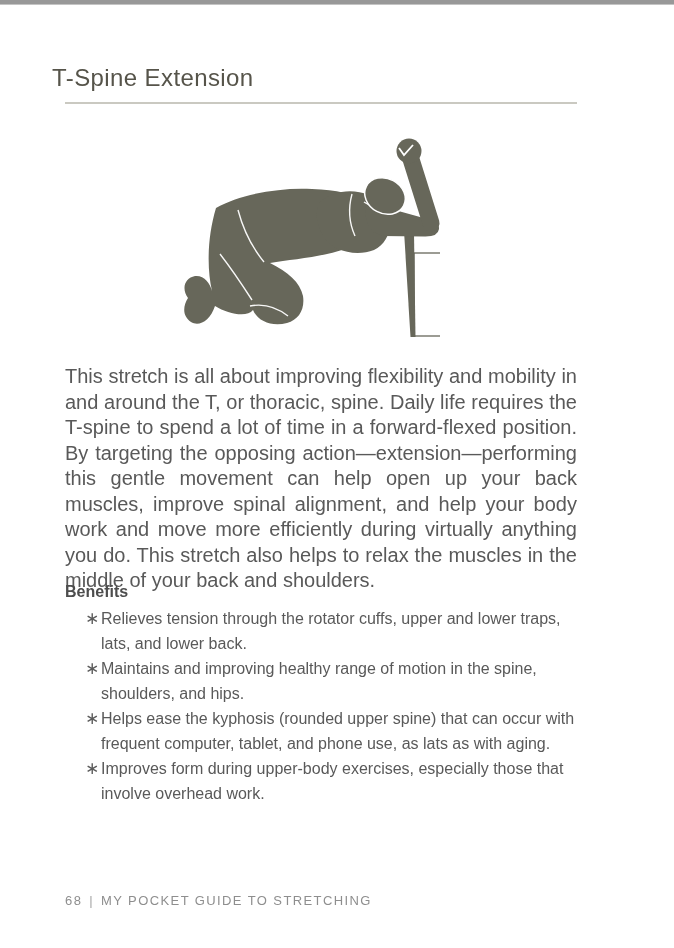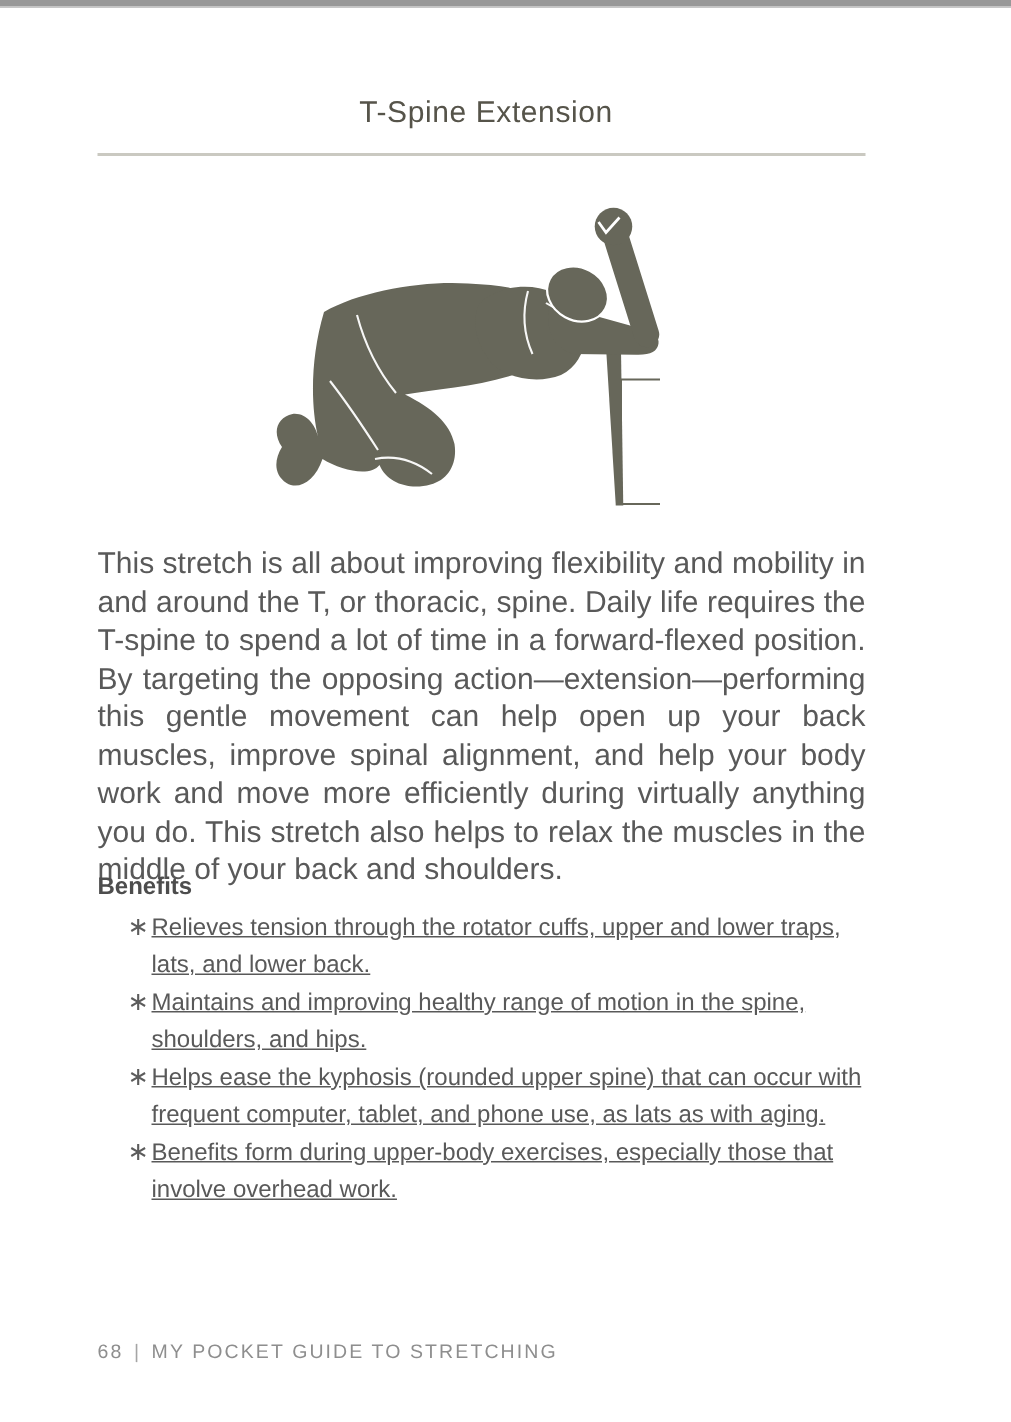--- a/index.html
+++ b/index.html
@@ -9,23 +9,23 @@
     font-family:"Liberation Sans", sans-serif;
     position:relative;
     overflow:hidden;
   }
   .top-bar{
     position:absolute;top:0;left:0;width:674px;height:4px;
     background:var(--c-topbar,#989898);
     border-bottom:1px solid #c4c4c4;
   }
   .page-title{
-    position:absolute;top:64px;left:68px;width:512px;
-    text-align:center;
-    font-size:20px;letter-spacing:0.4px;
+    position:absolute;top:64px;left:52px;width:512px;
+    text-align:left;
+    font-size:24px;letter-spacing:0.4px;
     color:var(--c-title,#56544a);
   }
   .title-rule{
     position:absolute;top:102px;left:65px;width:512px;height:2px;
     background:var(--c-rule,#cac9c1);
   }
   .figure-wrap{
     position:absolute;top:110px;left:152px;width:380px;height:250px;
   }
   .intro{
@@ -44,21 +44,21 @@
     font-size:16px;line-height:25px;
     color:var(--c-body,#595959);
   }
   .bullet{display:flex;align-items:flex-start;}
   .mark{
     flex:none;width:16px;margin-left:20px;
     font-size:17px;line-height:25px;
     color:#5c5c5c;
     font-family:"DejaVu Sans", sans-serif;
   }
-  .btext{flex:1;text-decoration:underline;}
+  .btext{flex:1;}
   .page-footer{
     position:absolute;top:893px;left:65px;
     font-size:13px;letter-spacing:1.4px;
     color:var(--c-footer,#8e8e8e);
     white-space:nowrap;
   }
   .page-footer .sep{padding:0 7px;color:#a5a5a5;}
 </style>
 </head>
 <body>
@@ -133,19 +133,19 @@
   <div class="bullet">
     <span class="mark">∗</span>
     <span class="btext">Maintains and improving healthy range of motion in the spine, shoulders, and hips.</span>
   </div>
   <div class="bullet">
     <span class="mark">∗</span>
     <span class="btext">Helps ease the kyphosis (rounded upper spine) that can occur with frequent computer, tablet, and phone use, as lats as with aging.</span>
   </div>
   <div class="bullet">
     <span class="mark">∗</span>
-    <span class="btext">Benefits form during upper-body exercises, especially those that involve overhead work.</span>
+    <span class="btext">Improves form during upper-body exercises, especially those that involve overhead work.</span>
   </div>
 </div>
 
 <div class="page-footer">
   <span>68</span><span class="sep">|</span><span>MY POCKET GUIDE TO STRETCHING</span>
 </div>
 
 </body></html>

